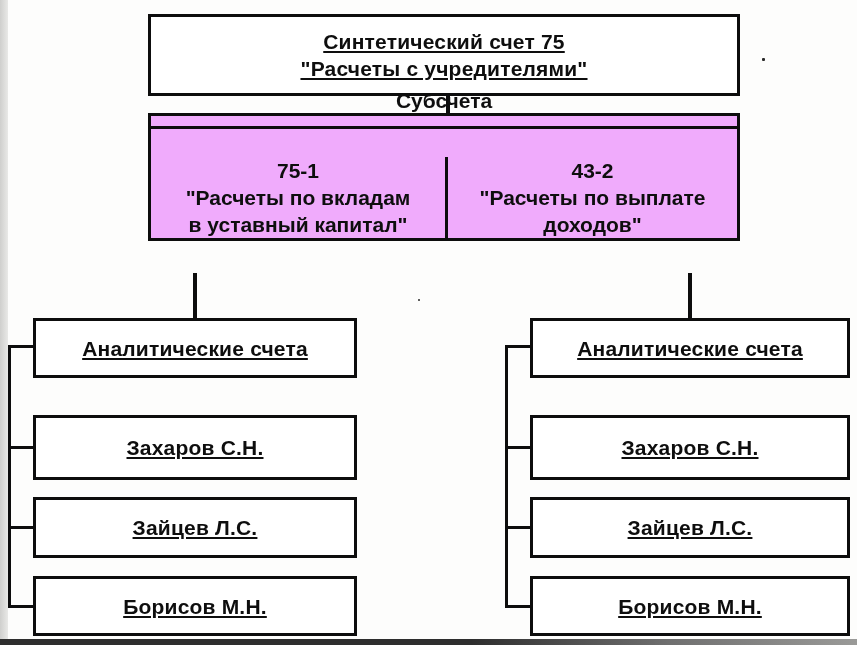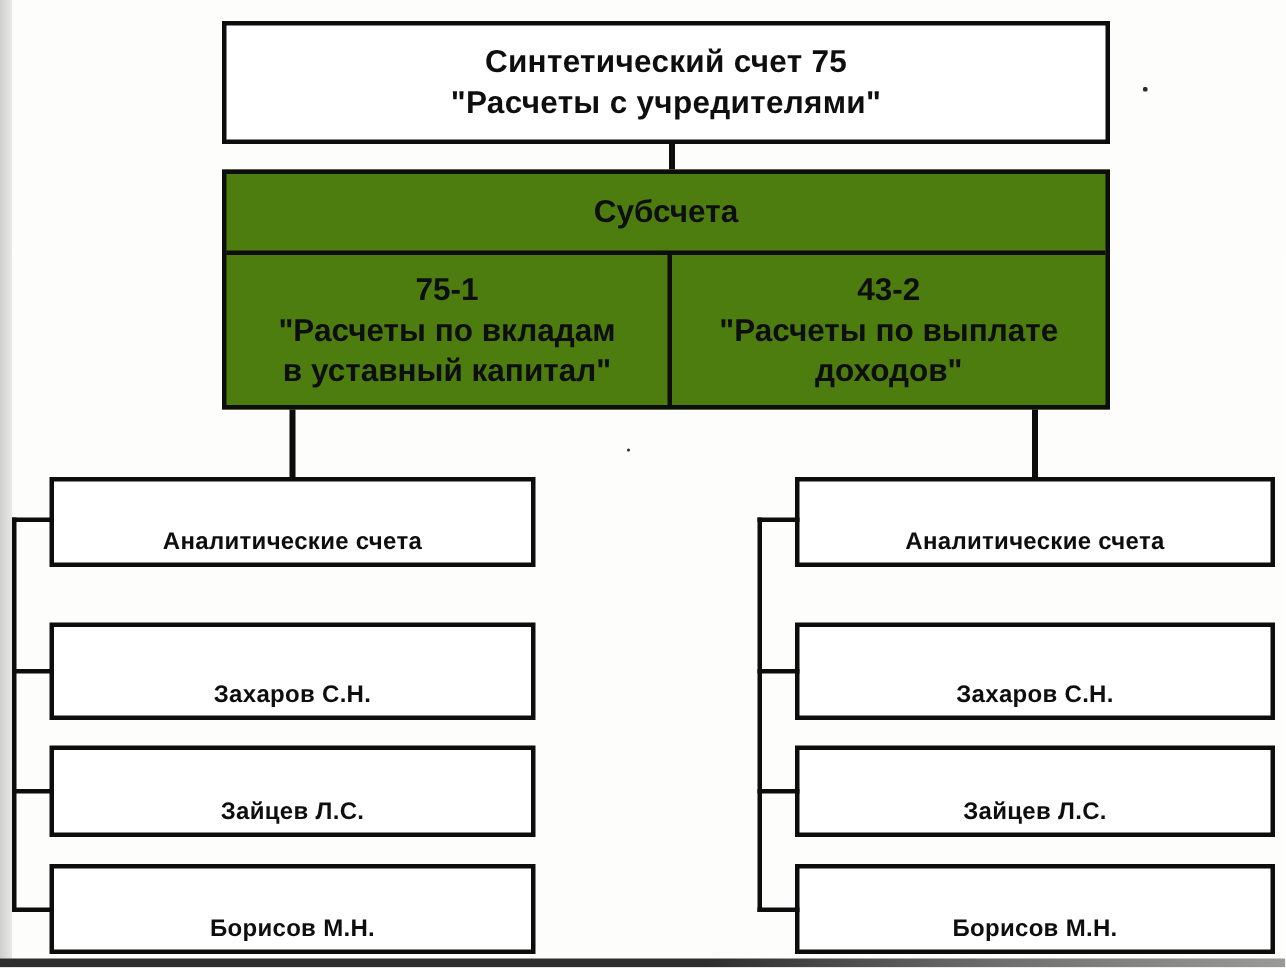--- a/index.html
+++ b/index.html
@@ -24,45 +24,46 @@
   .box{
     position:absolute;
     background:#ffffff;
     border:3px solid #0d0d0d;
     box-sizing:border-box;
     display:flex;flex-direction:column;align-items:center;justify-content:center;
     text-align:center;
     font-weight:bold;
     font-size:21px;line-height:27px;
     letter-spacing:0.2px;
+    text-decoration:underline;
   }
   .top-box{left:148px;top:14px;width:592px;height:82px;}
 
   .subtable{
-    position:absolute;left:148px;top:113px;width:592px;height:160px;
-    background:#4d7c0f;border:3px solid #0d0d0d;box-sizing:border-box;
+    position:absolute;left:148px;top:113px;width:592px;height:128px;
+    background:#f0abfc;border:3px solid #0d0d0d;box-sizing:border-box;
     display:flex;flex-direction:column;justify-content:flex-end;
   }
   .subheader{
     height:51px;flex:0 0 51px;
     border-bottom:3px solid #0d0d0d;
     display:flex;align-items:center;justify-content:center;
     font-weight:bold;font-size:21px;
   }
-  .subcells{flex:1;display:flex;}
+  .subcells{flex:1;display:flex;margin-top:28px;}
   .subcell{
     display:flex;flex-direction:column;align-items:center;justify-content:center;
     text-align:center;font-weight:bold;font-size:21px;line-height:27px;
   }
   .subcell.first{width:297px;border-right:3px solid #0d0d0d;box-sizing:border-box;}
   .subcell.second{flex:1;}
 
   .conn{position:absolute;background:#0d0d0d;}
 
-  .col-box{font-size:16px;justify-content:flex-end;}
+  .col-box{font-size:21px;}
   
   .l-analytic{left:33px;top:318px;width:324px;height:60px;}
   .l-acc0{left:33px;top:415px;width:324px;height:65px;}
   .l-acc1{left:33px;top:497px;width:324px;height:61px;}
   .l-acc2{left:33px;top:576px;width:324px;height:60px;}
   
   .r-analytic{left:530px;top:318px;width:320px;height:60px;}
   .r-acc0{left:530px;top:415px;width:320px;height:65px;}
   .r-acc1{left:530px;top:497px;width:320px;height:61px;}
   .r-acc2{left:530px;top:576px;width:320px;height:60px;}

